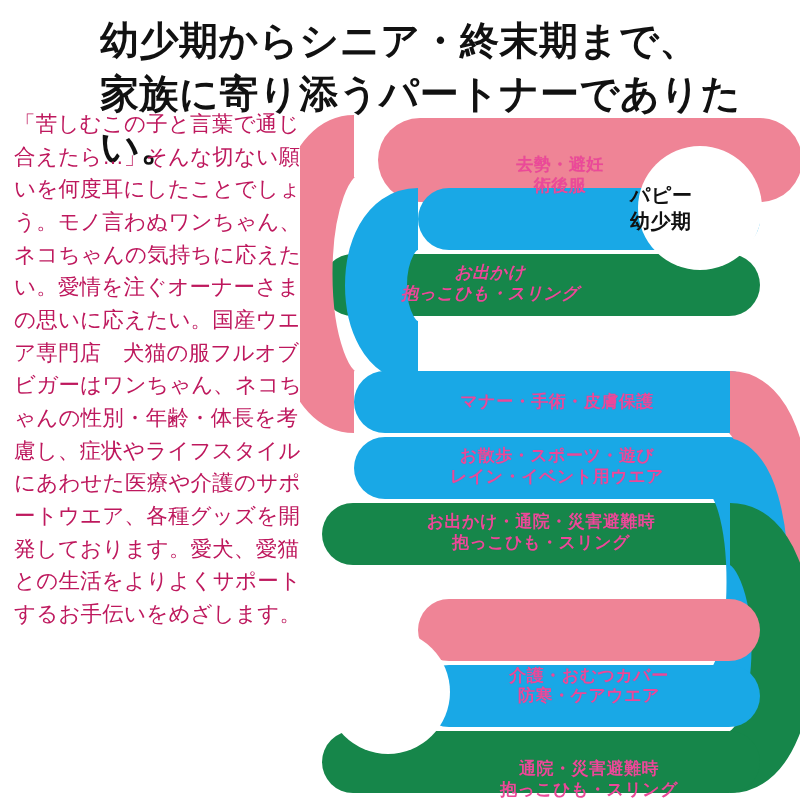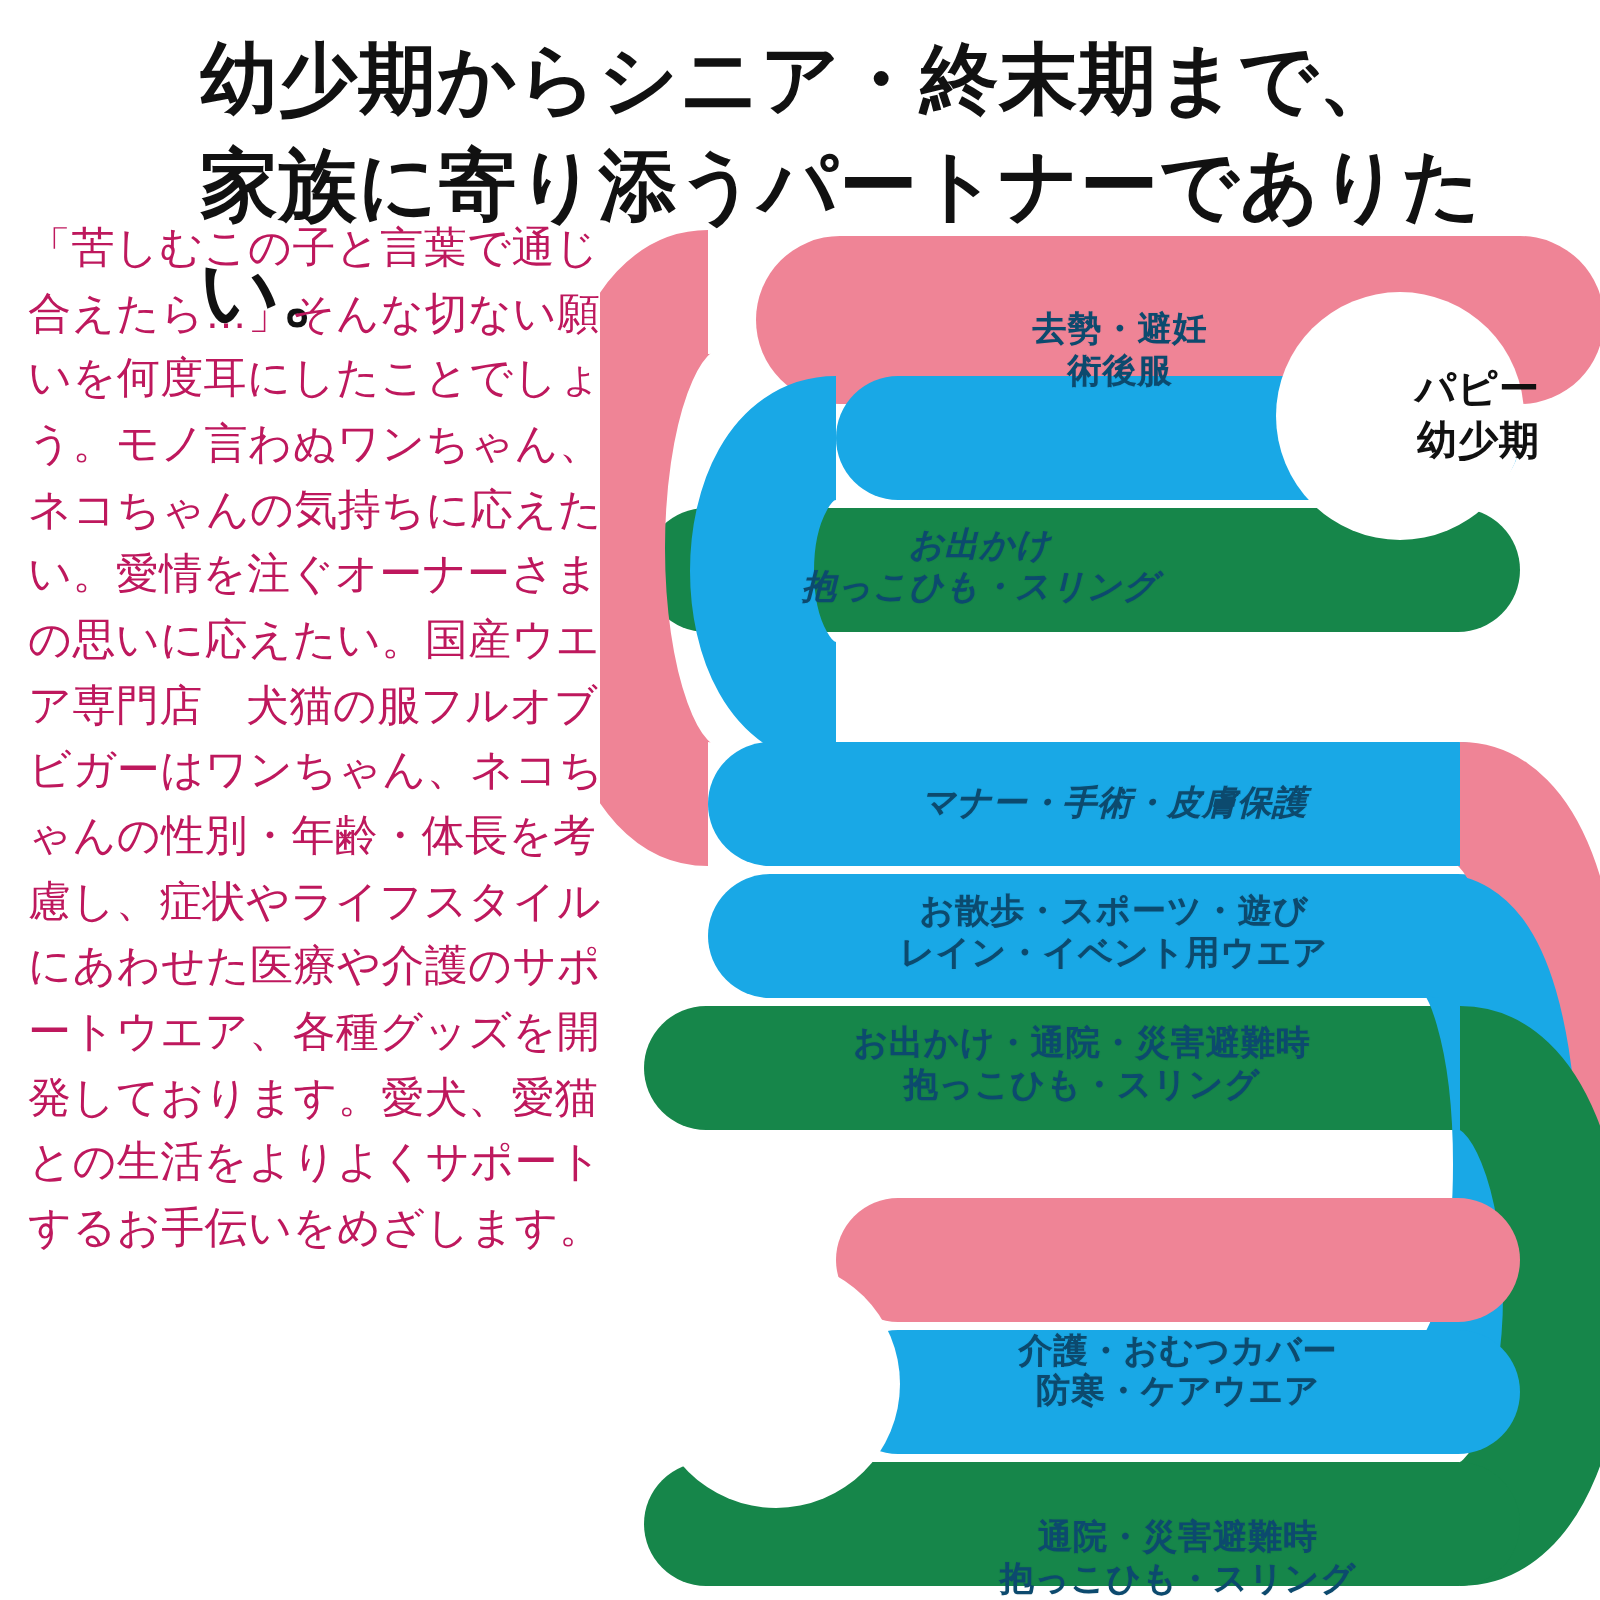--- a/index.html
+++ b/index.html
@@ -36,36 +36,36 @@
     letter-spacing: 0.2px;
     white-space: pre-line;
   }
 
   
   .diagram { position:absolute; left: 300px; top: 100px; width: 500px; height: 700px; }
   .diagram svg { position:absolute; left:0; top:0; }
 
   .bar-label {
     position:absolute;
-    color:#0c4a6e;
+    color:#ec4899;
     font-weight:bold;
     font-size:17px;
     line-height:1.24;
     text-align:center;
     white-space: pre-line;
     letter-spacing: 0.5px;
     text-shadow: 0 0 1px rgba(0,0,0,0.08);
   }
   .stage-label {
     position:absolute;
     color:#111;
     font-weight:bold;
     font-size:20px;
     line-height:1.3;
-    text-align:right;
+    text-align:left;
     white-space: pre-line;
     letter-spacing: 0.5px;
   }
 </style>
 </head>
 <body>
 
 <div id="stage">
 
   <div class="heading">幼少期からシニア・終末期まで、
@@ -105,21 +105,21 @@
       <circle cx="88" cy="592" r="62" fill="#ffffff"></circle>
     </svg>
 
     <div class="bar-label" style="left:120px; top:54px; width:280px;">去勢・避妊
 術後服</div>
 
 
     <div class="bar-label" style="left:30px; top:162px; width:320px;font-style:italic;">お出かけ
 抱っこひも・スリング</div>
 
-    <div class="bar-label" style="left:60px; top:291px; width:394px;font-style:italic;">マナー・手術・皮膚保護</div>
+    <div class="bar-label" style="left:60px; top:291px; width:394px;">マナー・手術・皮膚保護</div>
 
     <div class="bar-label" style="left:60px; top:345px; width:394px;">お散歩・スポーツ・遊び
 レイン・イベント用ウエア</div>
 
     <div class="bar-label" style="left:28px; top:411px; width:426px;">お出かけ・通院・災害避難時
 抱っこひも・スリング</div>
 
     <div class="bar-label" style="left:124px; top:519px; width:330px;margin-top:46px;">介護・おむつカバー</div>
 
     <div class="bar-label" style="left:124px; top:585px; width:330px;">防寒・ケアウエア</div>

